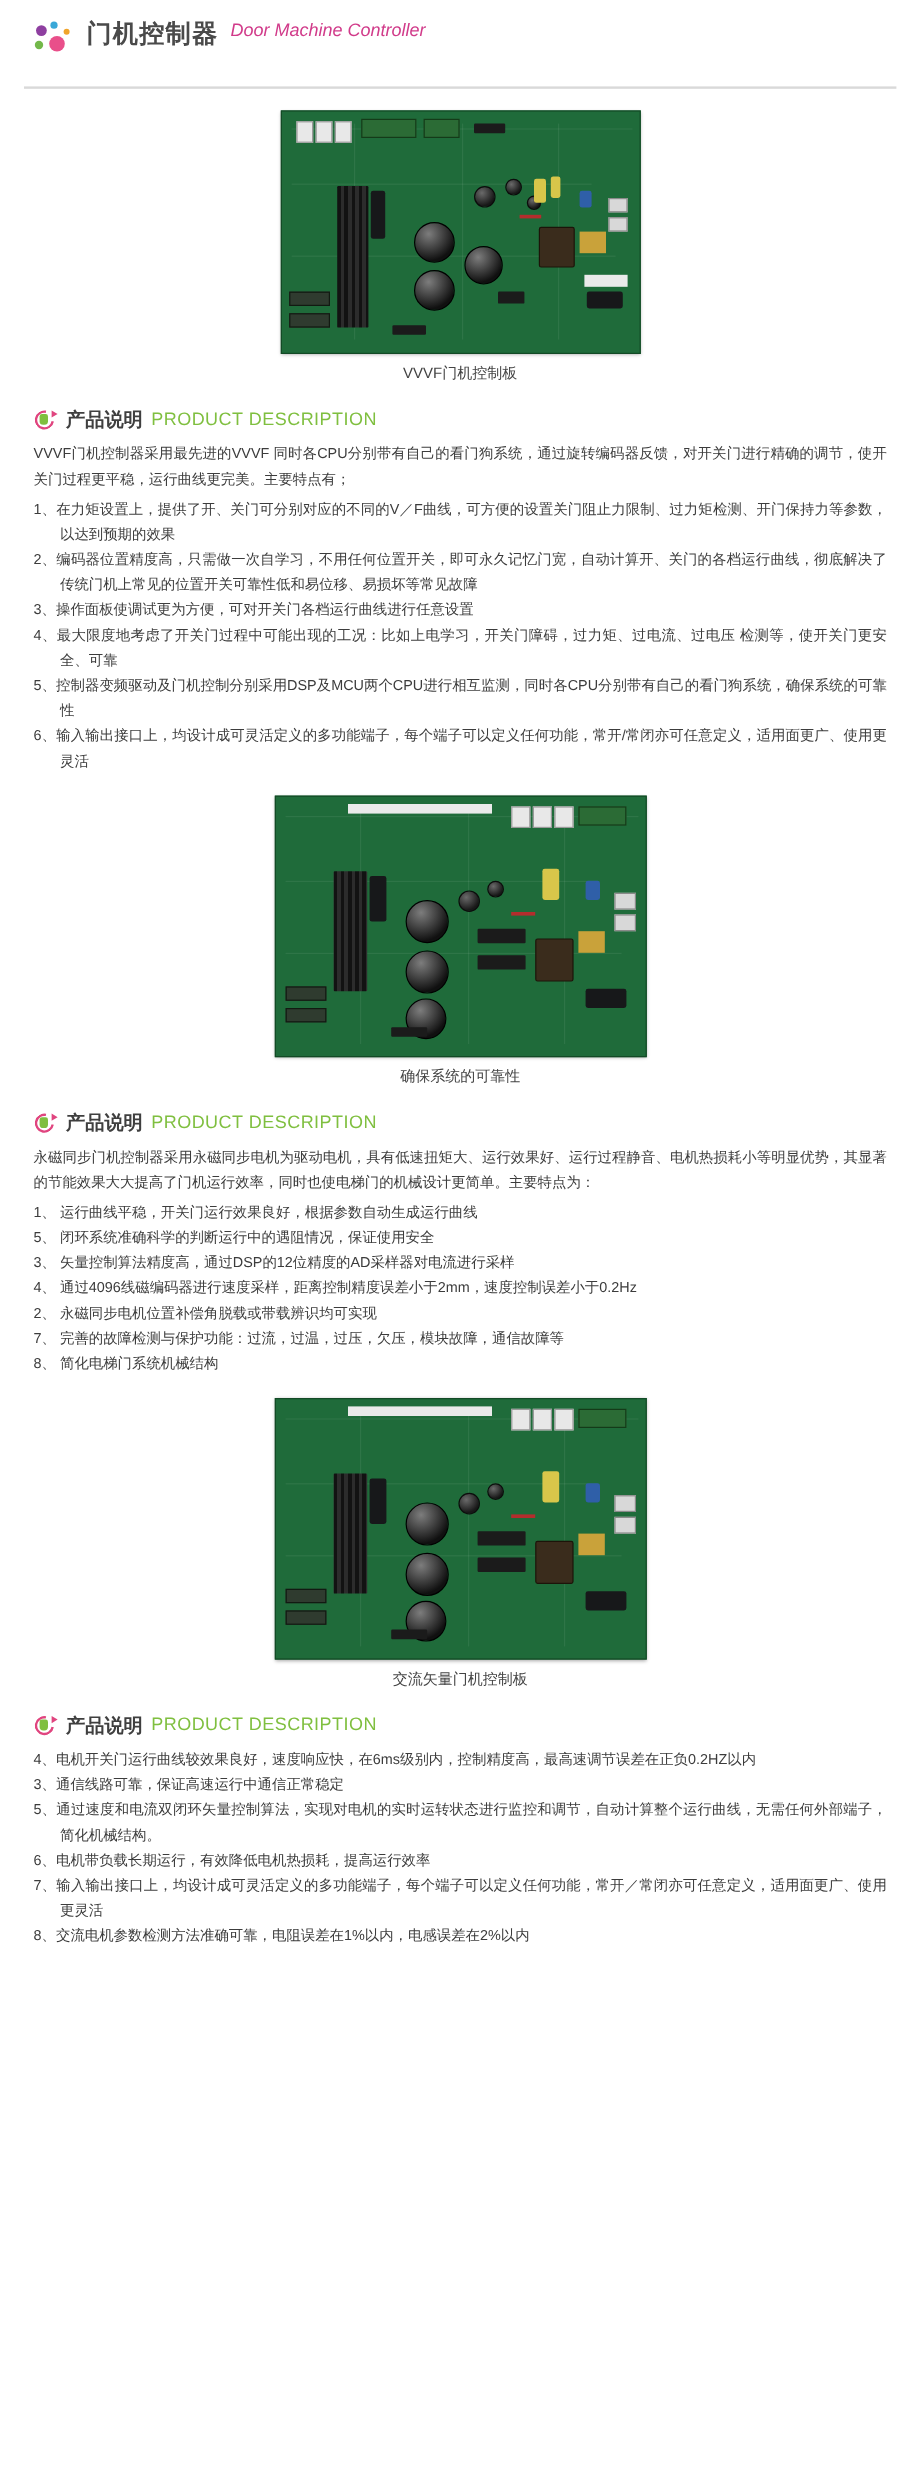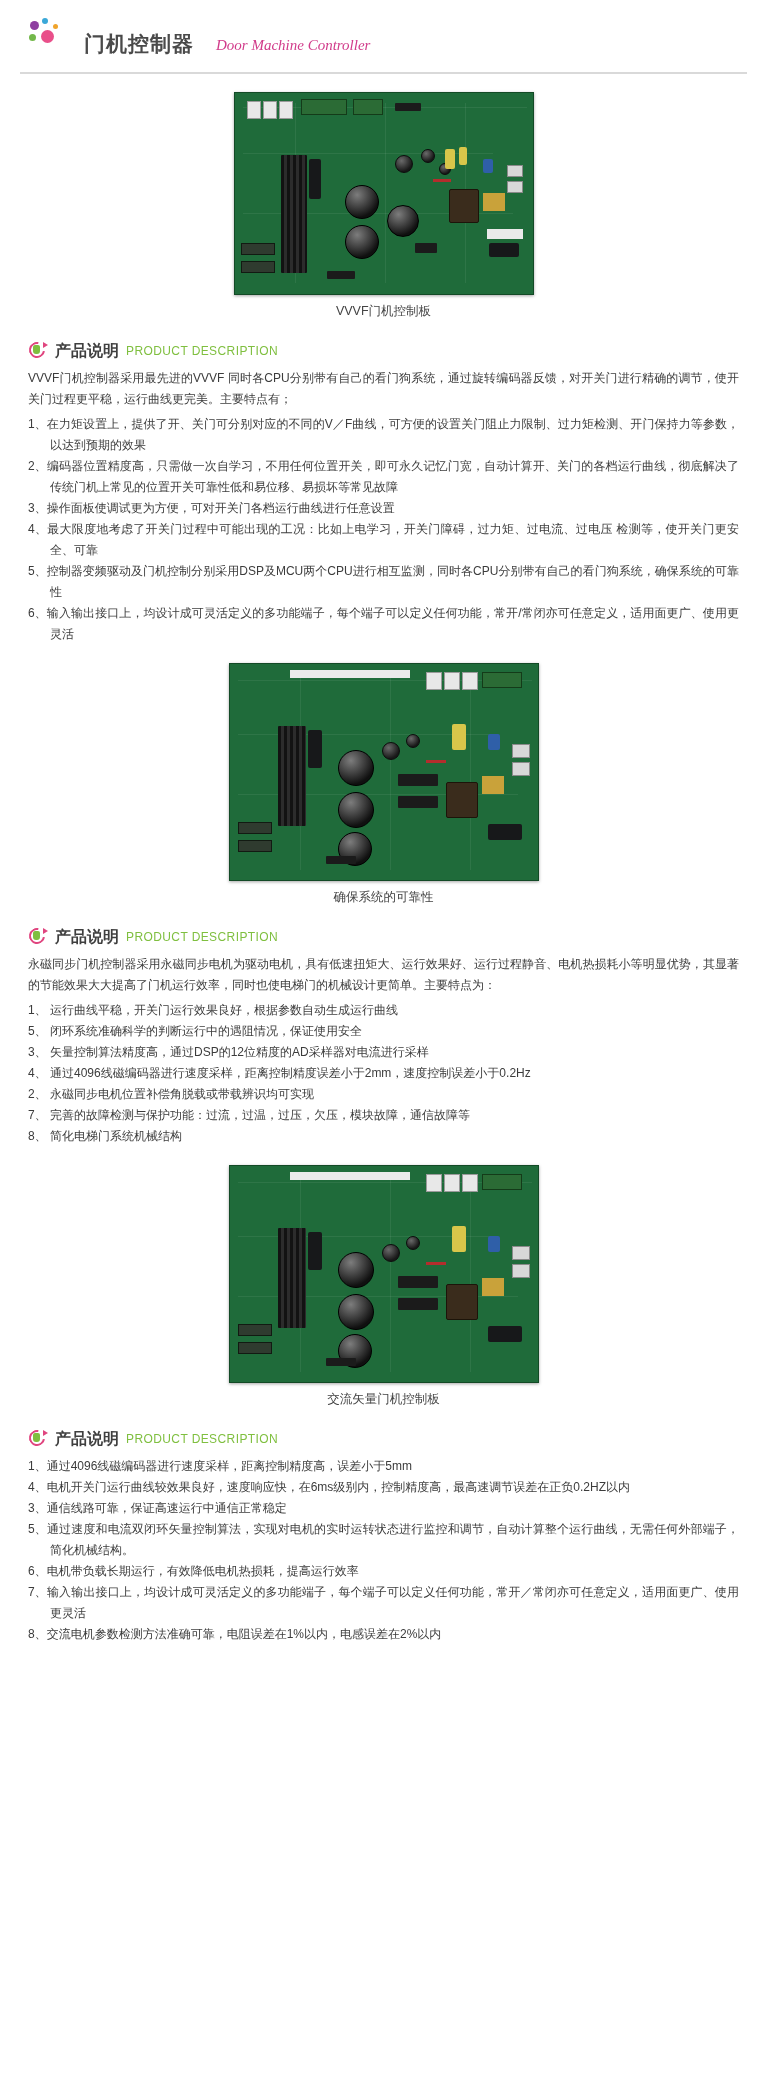--- a/index.html
+++ b/index.html
@@ -14,22 +14,22 @@
     margin: 0 auto;
     background: #fff;
     position: relative;
     overflow: hidden;
   }
 
   
   .header {
     padding: 18px 0 10px 28px;
     display: flex;
-    align-items: flex-end;
-    gap: 22px;
+    align-items: flex-start;
+    gap: 10px;
   }
   .header-logo {
     width: 34px; height: 34px;
     position: relative;
     flex: none;
     margin-bottom: 2px;
   }
   .dot { position: absolute; border-radius: 50%; }
   .dot.d1 { width: 9px;  height: 9px;  background: #8e3fa0; left: 2px;  top: 3px; }
   .dot.d2 { width: 6px;  height: 6px;  background: #3aa8d8; left: 14px; top: 0px; }
@@ -43,21 +43,20 @@
     color: #4a4a4a;
     letter-spacing: 1px;
     line-height: 1;
   }
   .header-title-en {
     font-size: 15px;
     color: #d13b8a;
     font-style: italic;
     line-height: 1;
     padding-bottom: 1px;
-    font-family: Liberation Serif, serif;
   }
   .header-rule {
     height: 2px;
     background: #d9d9d9;
     margin: 8px 20px 0 20px;
   }
 
   
   .section { padding: 0 28px; }
   .board-wrap {
@@ -107,21 +106,21 @@
     background: #7fbf3f;
     border-radius: 2px 2px 3px 3px;
   }
   .desc-title-cn {
     font-size: 16px;
     font-weight: bold;
     color: #3f3f3f;
     line-height: 1.1;
   }
   .desc-title-en {
-    font-size: 12px;
+    font-size: 15px;
     color: #7fbf3f;
     letter-spacing: 0.4px;
     padding-bottom: 2px;
   }
 
   .intro {
     font-size: 12px;
     color: #3c3c3c;
     line-height: 1.75;
     margin: 2px 0 4px 0;
@@ -370,21 +369,20 @@
       <div class="desc-icon">
         <span class="ring"></span>
           <span class="arrow"></span>
           <span class="hand"></span>
       </div>
       <div class="desc-title-cn">产品说明</div>
       <div class="desc-title-en">PRODUCT DESCRIPTION</div>
     </div>
 
     <ul class="points">
-      <li>1、通过4096线磁编码器进行速度采样，距离控制精度高，误差小于5mm</li>
       <li>4、电机开关门运行曲线较效果良好，速度响应快，在6ms级别内，控制精度高，最高速调节误差在正负0.2HZ以内</li>
       <li>3、通信线路可靠，保证高速运行中通信正常稳定</li>
       <li>5、通过速度和电流双闭环矢量控制算法，实现对电机的实时运转状态进行监控和调节，自动计算整个运行曲线，无需任何外部端子，简化机械结构。</li>
       <li>6、电机带负载长期运行，有效降低电机热损耗，提高运行效率</li>
       <li>7、输入输出接口上，均设计成可灵活定义的多功能端子，每个端子可以定义任何功能，常开／常闭亦可任意定义，适用面更广、使用更灵活</li>
       <li>8、交流电机参数检测方法准确可靠，电阻误差在1%以内，电感误差在2%以内</li>
     </ul>
   </div>
 
 </div>

